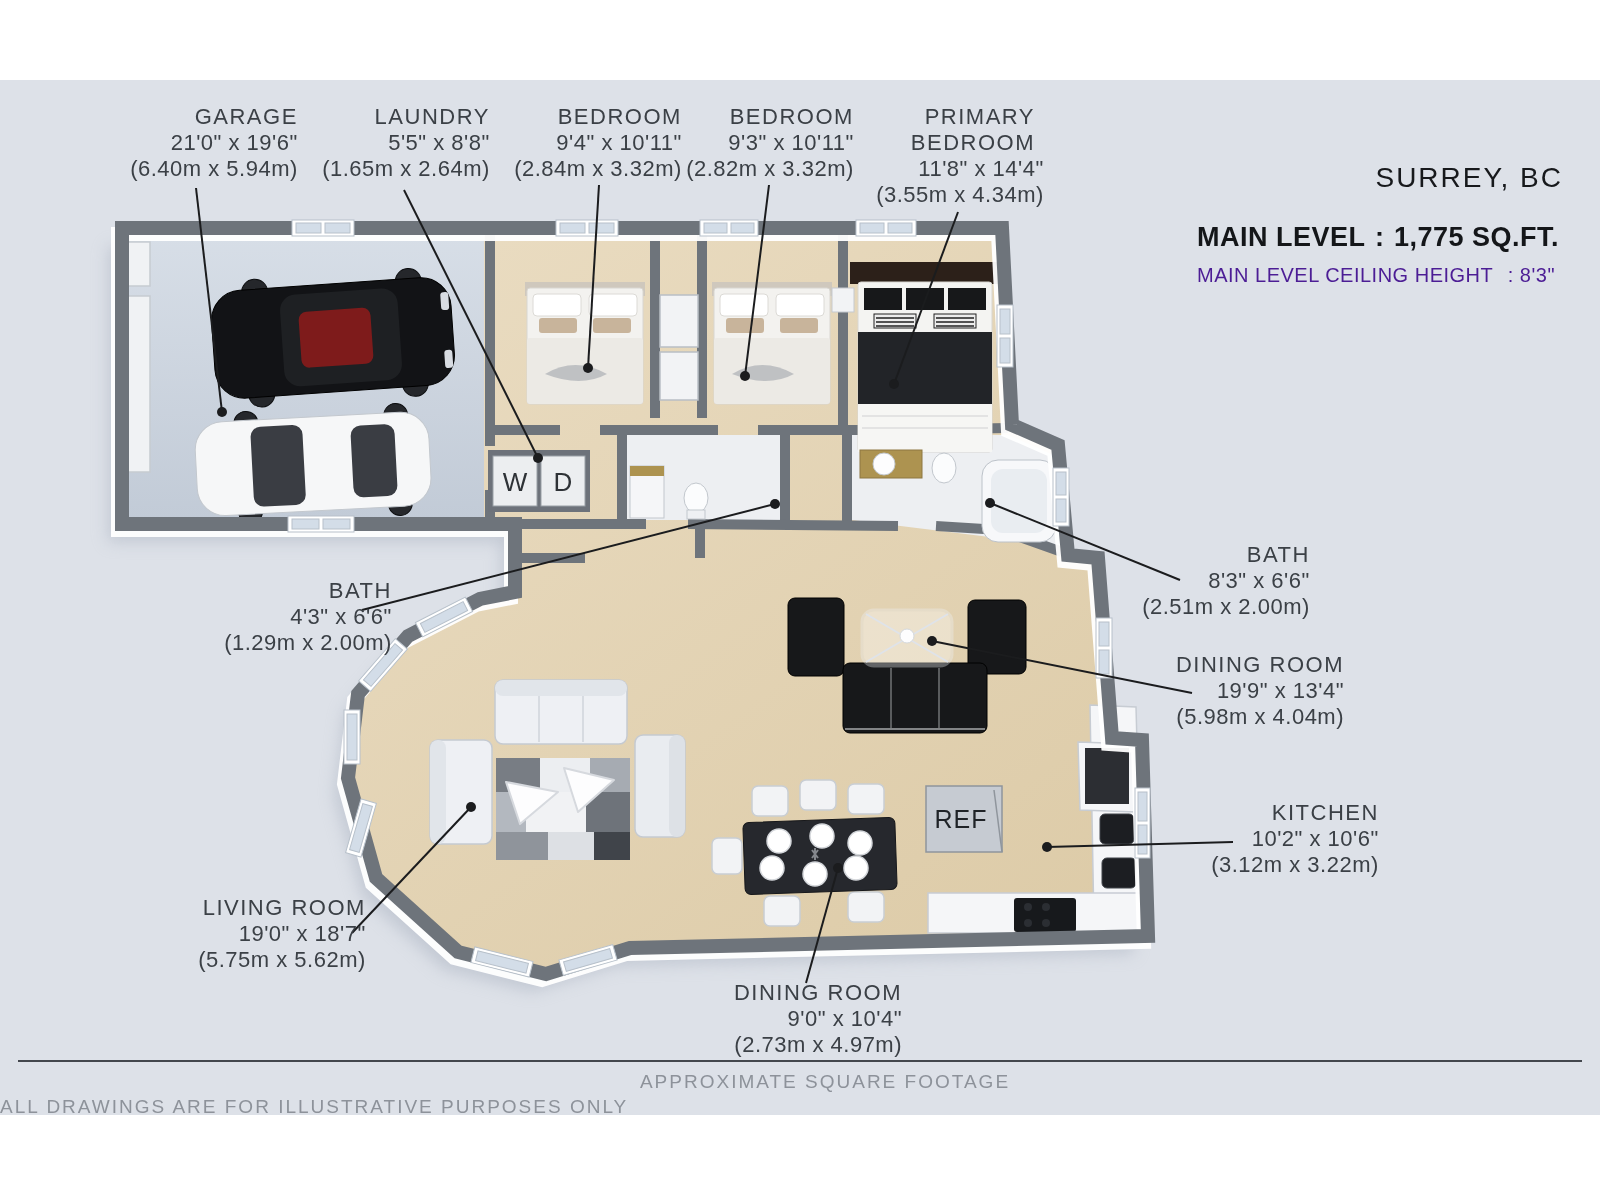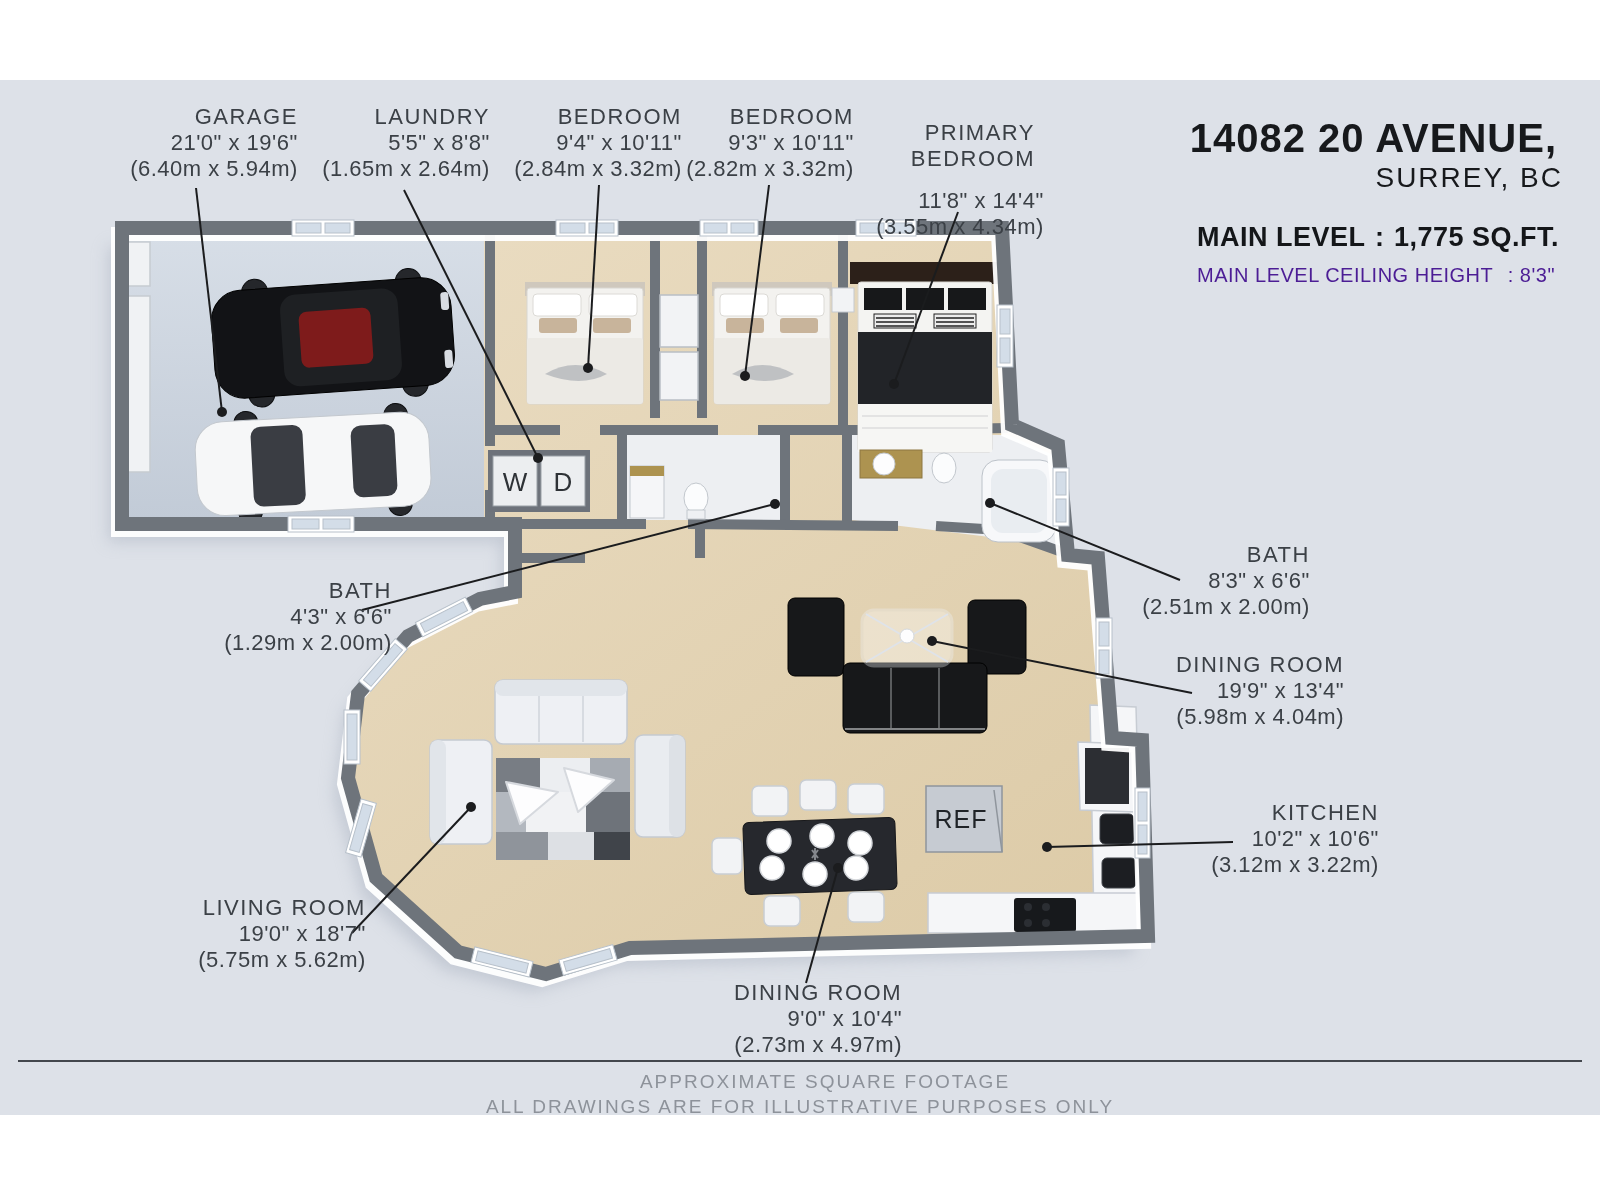--- a/index.html
+++ b/index.html
@@ -4,32 +4,32 @@
 <style>
   html,body{margin:0;padding:0;background:#fff;}
   .page{position:relative;width:1600px;height:1200px;background:#ffffff;overflow:hidden;
         font-family:"Liberation Sans", sans-serif;}
   .board{position:absolute;left:0;top:80px;width:1600px;height:1035px;background:#dde1e8;}
   svg.plan{position:absolute;left:0;top:0;width:1600px;height:1200px;}
   .room-label{position:absolute;transform:translateX(-50%);text-align:center;
       color:#3b4046;font-size:22px;line-height:26px;letter-spacing:.5px;}
   .room-label div{white-space:nowrap;text-align:right;}
   .room-label .nm{letter-spacing:1.5px;}
-  .room-label .nm.wrap{white-space:normal;width:150px;margin:16px auto;}
+  .room-label .nm.wrap{white-space:normal;width:150px;margin:0 auto;}
   .addr1{position:absolute;top:116px;right:43px;font-size:40px;font-weight:bold;
       color:#17191c;letter-spacing:1px;}
   .addr2{position:absolute;top:162px;right:37px;font-size:28px;color:#17191c;letter-spacing:2px;}
   .level-row{position:absolute;top:222px;left:1197px;width:362px;display:flex;
       justify-content:space-between;font-size:27px;font-weight:bold;color:#141619;letter-spacing:.5px;align-items:center;}
   .ceil-row{position:absolute;top:264px;left:1197px;width:358px;display:flex;
       justify-content:space-between;font-size:20px;color:#4c1d95;letter-spacing:.5px;}
   .divider{position:absolute;left:18px;top:1060px;width:1564px;border-top:2px solid #43474d;}
   .foot1{position:absolute;top:1071px;left:0;width:1600px;text-align:center;
       font-size:19px;color:#8d929a;letter-spacing:2px;padding-left:25px;}
-  .foot2{position:absolute;top:1096px;left:0;width:1600px;text-align:center;
+  .foot2{position:absolute;top:1096px;left:0;width:1600px;text-align:left;
       font-size:19px;color:#8d929a;letter-spacing:2px;}
 </style>
 </head>
 <body>
 
 <div class="page">
   <div class="board"></div>
 
   <svg class="plan" viewBox="0 0 1600 1200">
     <defs>
@@ -329,21 +329,20 @@
         <circle cx="894" cy="384" r="5"></circle>
         <circle cx="775" cy="504" r="5"></circle>
       <circle cx="990" cy="503" r="5"></circle>
         <circle cx="932" cy="641" r="5"></circle>
         <circle cx="1047" cy="847" r="5"></circle>
       <circle cx="471" cy="807" r="5"></circle>
         <circle cx="838" cy="868" r="5"></circle>
     </g>
   </svg>
 
-  <div class="addr1">14082 20 AVENUE,</div>
   <div class="addr2">SURREY, BC</div>
   <div class="level-row">
     <span>MAIN LEVEL</span>
     <span>:</span>
     <span>1,775 SQ.FT.</span>
   </div>
   <div class="ceil-row">
     <span>MAIN LEVEL CEILING HEIGHT</span>
     <span>: 8'3"</span>
   </div>

